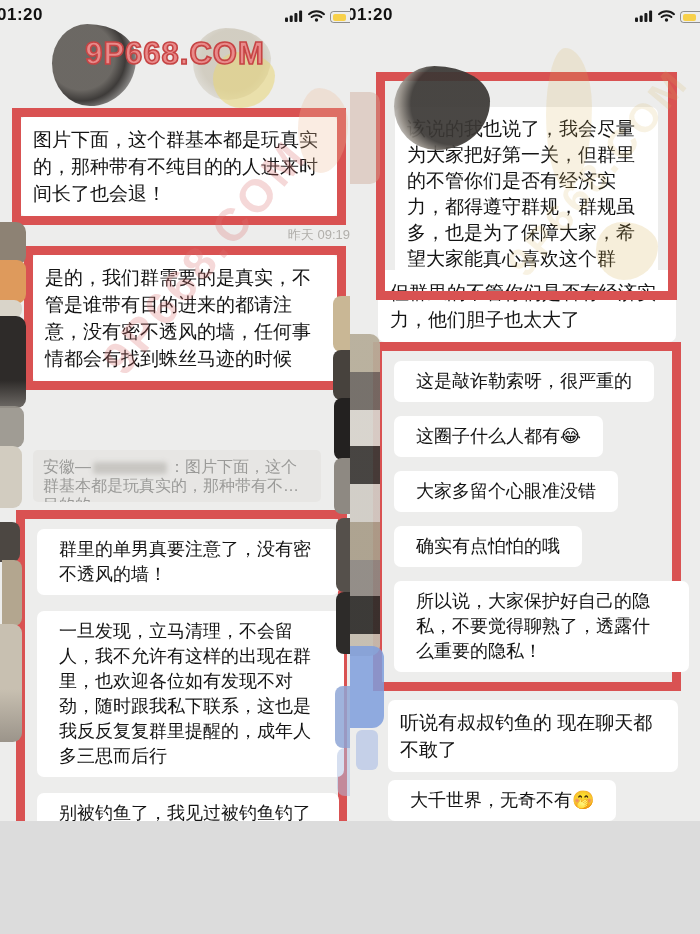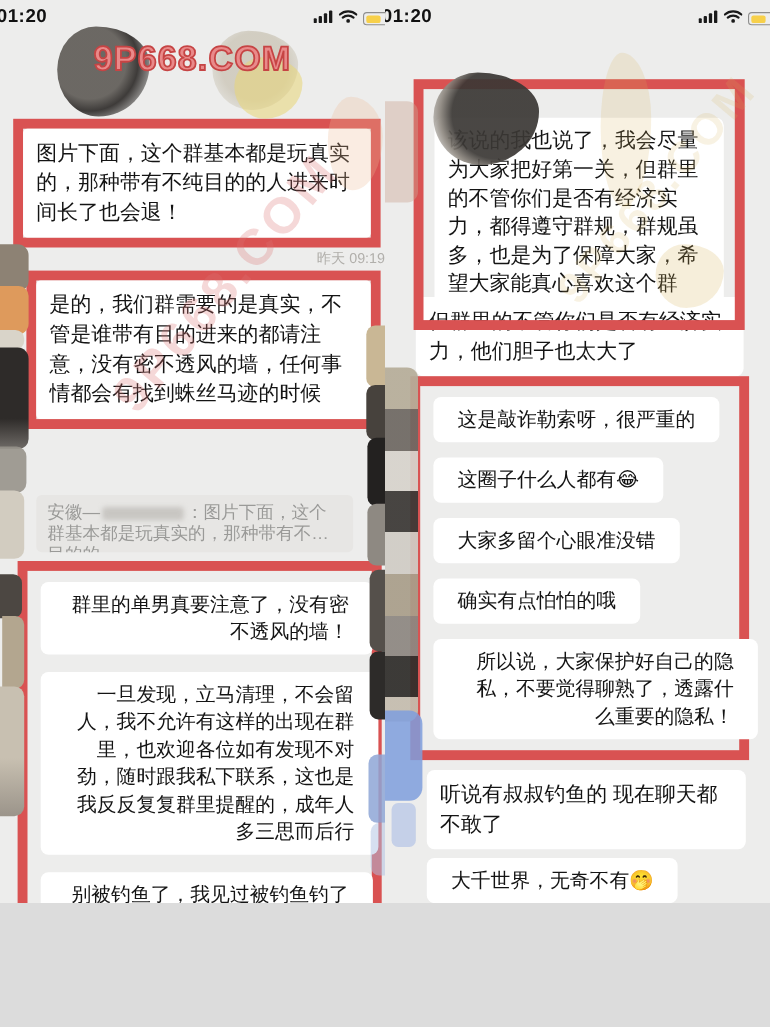--- a/index.html
+++ b/index.html
@@ -35,21 +35,21 @@
 
   
   .redbox{position:absolute;border:9px solid #d95252;z-index:20;background:transparent;}
 
   
   .bubble{
     position:relative;background:#fff;border-radius:7px;padding:9px 12px;
     font-size:19px;line-height:27px;word-break:break-all;color:#141414;z-index:10;
   }
   .bubble.abs{position:absolute;}
-  .bubble.small{font-size:18px;line-height:25px;padding:8px 22px;text-align:right;}
+  .bubble.small{font-size:18px;line-height:25px;padding:8px 22px;}
   .bubble.fit{display:inline-block;white-space:nowrap;}
   .ts{position:absolute;left:0;right:0;text-align:right;font-size:13px;color:#b1afab;z-index:5;}
   .quote{
     position:absolute;background:#e7e6e4;border-radius:5px;padding:7px 10px;
     font-size:16px;line-height:19px;color:#9a9a98;z-index:8;
     display:-webkit-box;-webkit-line-clamp:2;-webkit-box-orient:vertical;overflow:hidden;word-break:break-all;
   }
   .name-blur{display:inline-block;width:74px;height:12px;margin:0 2px;background:#c8c6c2;border-radius:3px;filter:blur(2.5px);vertical-align:middle;}
 
   

